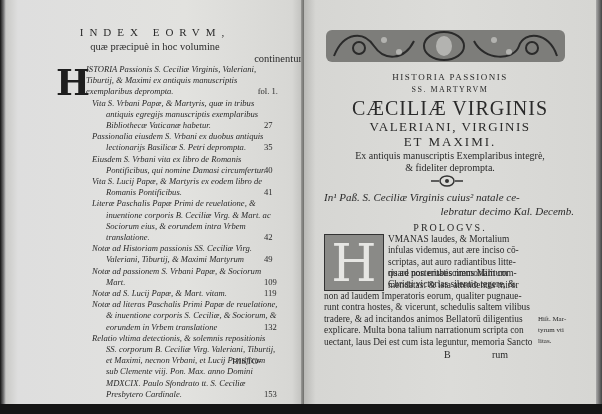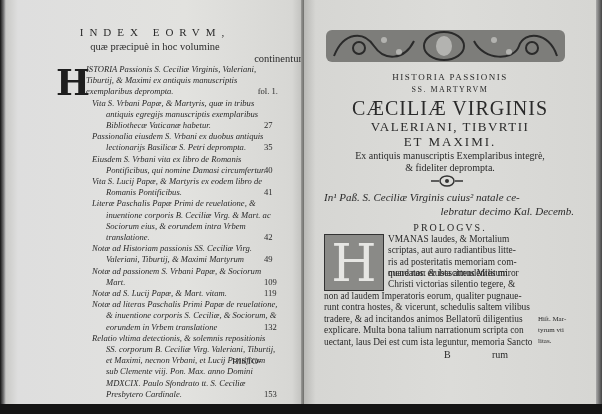--- a/index.html
+++ b/index.html
@@ -132,21 +132,21 @@
           <circle cx="75" cy="26" r="3"></circle>
         <circle cx="170" cy="14" r="3"></circle>
           <circle cx="185" cy="26" r="3"></circle>
         <ellipse cx="120" cy="20" rx="8" ry="10"></ellipse>
       </g>
     </svg>
 
     <div class="r-h1">HISTORIA PASSIONIS</div>
     <div class="r-h2">SS. MARTYRVM</div>
     <div class="r-h3">CÆCILIÆ VIRGINIS</div>
-    <div class="r-h4">VALERIANI, TIBVRTII</div>
+    <div class="r-h4">VALERIANI, VIRGINIS</div>
     <div class="r-h5">ET MAXIMI.</div>
     <div class="r-sub r-sub2">&amp; fideliter deprompta.</div>
     <div class="r-sub r-sub1">Ex antiquis manuscriptis Exemplaribus integrè,</div>
 
     <svg class="fleuron" viewBox="0 0 36 12">
       <path d="M2 6 L10 6 M26 6 L34 6" stroke="#333" stroke-width="1.5"></path>
       <ellipse cx="18" cy="6" rx="7" ry="5" fill="none" stroke="#333" stroke-width="1.5"></ellipse>
       <circle cx="18" cy="6" r="2" fill="#333"></circle>
     </svg>
 
@@ -154,20 +154,21 @@
     <div class="ital ital2">lebratur decimo Kal. Decemb.</div>
 
     <div class="prologus">PROLOGVS.</div>
 
     <div class="initial">
       <span>H</span>
     </div>
 
     <div class="body-lines">
       <div>VMANAS laudes, &amp; Mortalium</div>
+      <div>infulas videmus, aut ære inciso cō-</div>
       <div>scriptas, aut auro radiantibus litte-</div>
       <div>ris ad posteritatis memoriam com-</div>
       <div>mendatas: &amp; ista attendentes miror</div>
     </div>
     <div class="body-lines" style="top:291px;left:84px;">
     </div>
     <div class="body-full" style="top:268px;left:84px;width:192px;">
       <div>quare non erubescimus Militum</div>
       <div>Christi victorias silentio tegere, &amp;</div>
     </div>

